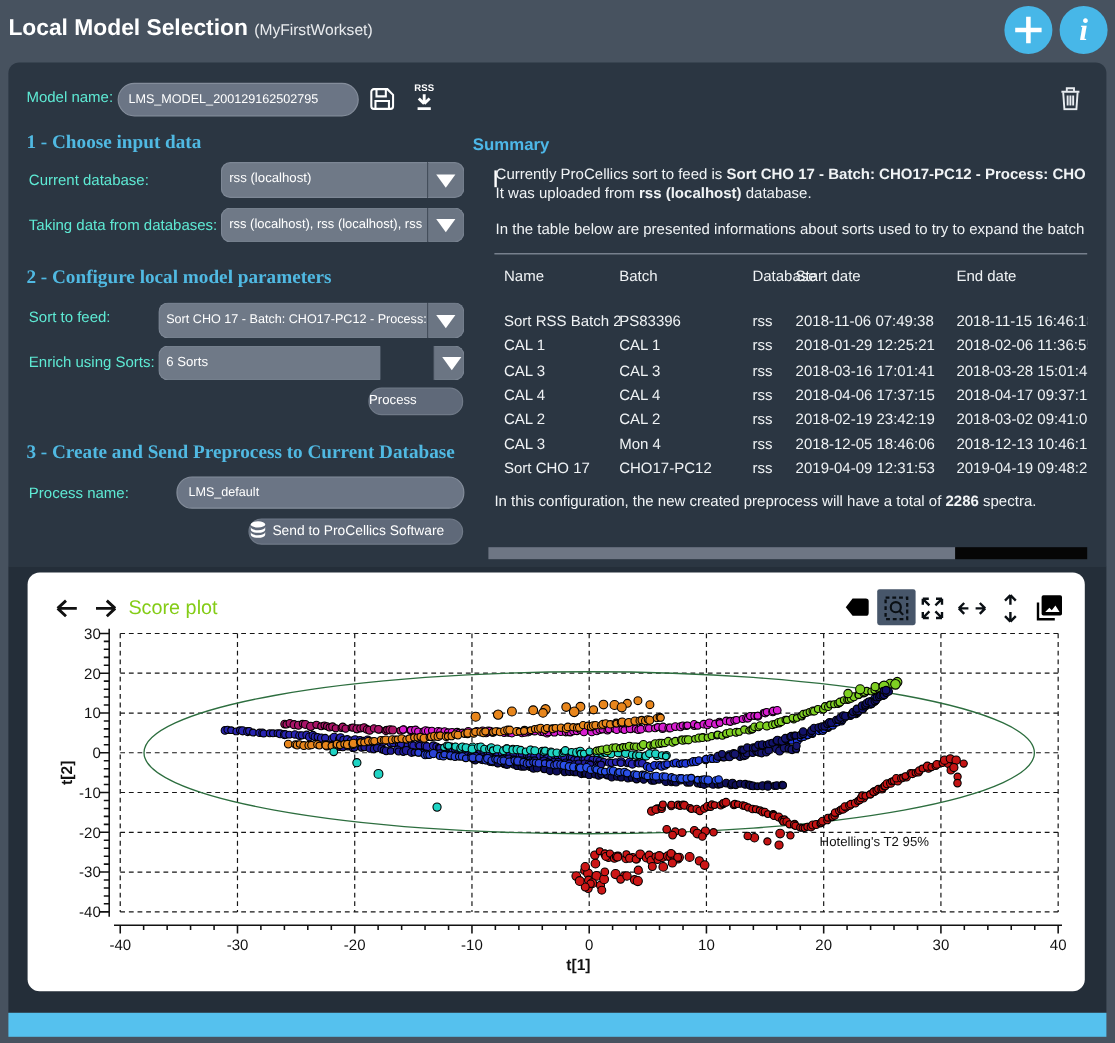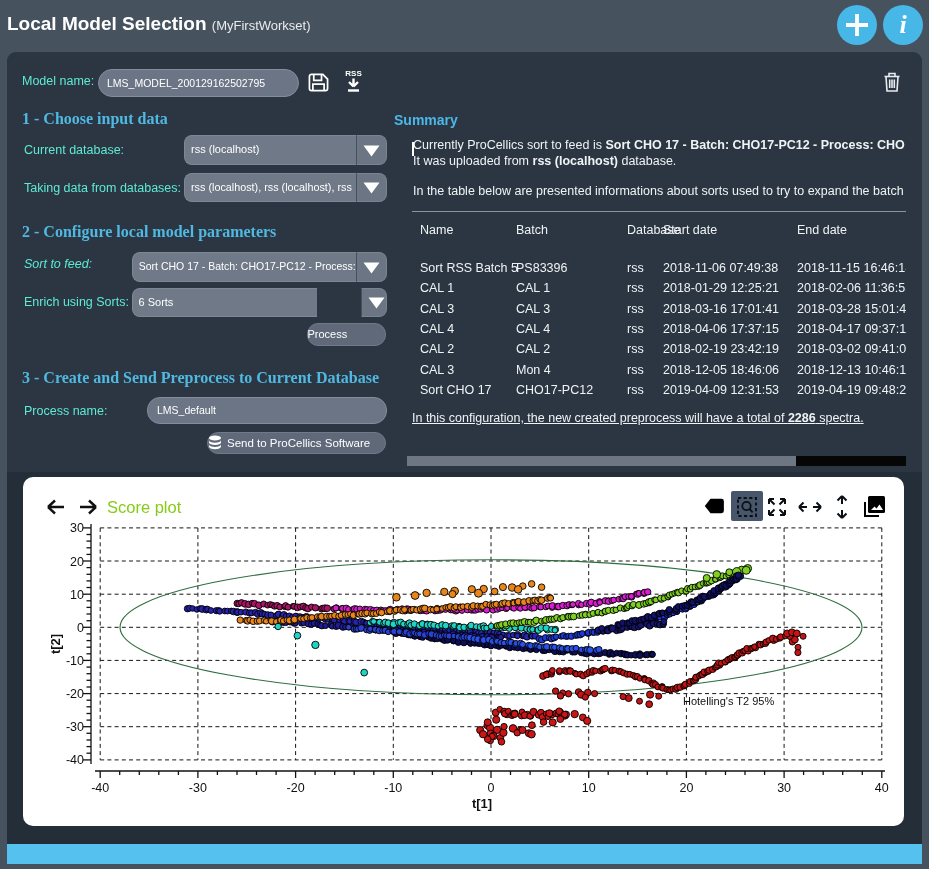--- a/index.html
+++ b/index.html
@@ -73,23 +73,23 @@
 </div>
 <div class="lbl abs" style="left:24px;top:181px;">Taking data from databases:</div>
 <div class="ddrow abs" style="left:184px;top:172.5px;width:203px;">
   <div class="ddtext" style="width:172px;font-size:10.8px;">rss (localhost), rss (localhost), rss</div>
   <div class="ddbtn"><svg width="17" height="12">
         <path d="M0.5 0.5 H16.5 L8.5 11.5 Z" fill="#fff"></path>
       </svg></div>
 </div>
 
 <div class="shead abs" style="left:22px;top:223px;">2 - Configure local model parameters</div>
-<div class="lbl abs" style="left:24px;top:257px;font-style:italic;">Sort to feed:</div>
+<div class="lbl abs" style="left:24px;top:257px;">Sort to feed:</div>
 <div class="ddrow abs" style="left:131.5px;top:252px;width:255.5px;">
-  <div class="ddtext" style="width:224.5px;font-size:10.5px;padding-right:0;text-align:center;">Sort CHO 17 - Batch: CHO17-PC12 - Process:</div>
+  <div class="ddtext" style="width:224.5px;font-size:10.5px;padding-right:0;">Sort CHO 17 - Batch: CHO17-PC12 - Process:</div>
   <div class="ddbtn"><svg width="17" height="12">
         <path d="M0.5 0.5 H16.5 L8.5 11.5 Z" fill="#fff"></path>
       </svg></div>
 </div>
 <div class="lbl abs" style="left:24px;top:295px;">Enrich using Sorts:</div>
 <div class="ddrow abs" style="left:131.5px;top:287.5px;width:255.5px;gap:44px;">
   <div class="ddtext" style="width:224.5px;">6 Sorts</div>
   <div class="ddbtn"><svg width="17" height="12">
         <path d="M0.5 0.5 H16.5 L8.5 11.5 Z" fill="#fff"></path>
       </svg></div>
@@ -118,21 +118,21 @@
 <div id="tableline" class="abs"></div>
 <div id="tablewrap" class="abs" style="left:416px;top:0;width:490px;height:470px;overflow:hidden;">
   <div class="trow" style="top:223px;">
       <span class="c1">Name</span>
       <span class="c2">Batch</span>
       <span class="c3">Database</span>
       <span class="c4">Start date</span>
       <span class="c5">End date</span>
     </div>
   <div class="trow" style="top:261px;">
-      <span class="c1">Sort RSS Batch 5</span>
+      <span class="c1">Sort RSS Batch 2</span>
       <span class="c2">PS83396</span>
       <span class="c3">rss</span>
       <span class="c4">2018-11-06 07:49:38</span>
       <span class="c5">2018-11-15 16:46:18</span>
     </div>
   <div class="trow" style="top:281.3px;">
       <span class="c1">CAL 1</span>
       <span class="c2">CAL 1</span>
       <span class="c3">rss</span>
       <span class="c4">2018-01-29 12:25:21</span>
@@ -167,21 +167,21 @@
       <span class="c5">2018-12-13 10:46:13</span>
     </div>
   <div class="trow" style="top:382.8px;">
       <span class="c1">Sort CHO 17</span>
       <span class="c2">CHO17-PC12</span>
       <span class="c3">rss</span>
       <span class="c4">2019-04-09 12:31:53</span>
       <span class="c5">2019-04-19 09:48:22</span>
     </div>
 </div>
-<div class="trow abs" style="left:412px;top:411px;text-decoration:underline;">In this configuration, the new created preprocess will have a total of <b>2286</b> spectra.</div>
+<div class="trow abs" style="left:412px;top:411px;">In this configuration, the new created preprocess will have a total of <b>2286</b> spectra.</div>
 <div id="sthumb" class="abs"></div>
 <div id="sblack" class="abs"></div>
 
 <div id="whitepanel" class="abs"></div>
 <svg class="abs" style="left:44px;top:496px;" width="56" height="22" viewBox="0 0 56 22" fill="none" stroke="#111" stroke-width="2.4">
 <path d="M4 11 H20 M4 11 L11 4.5 M4 11 L11 17.5"></path>
 <path d="M36 11 H52 M52 11 L45 4.5 M52 11 L45 17.5"></path>
 </svg>
 <div class="charttitle abs" style="left:107px;top:498px;">Score plot</div>
 

